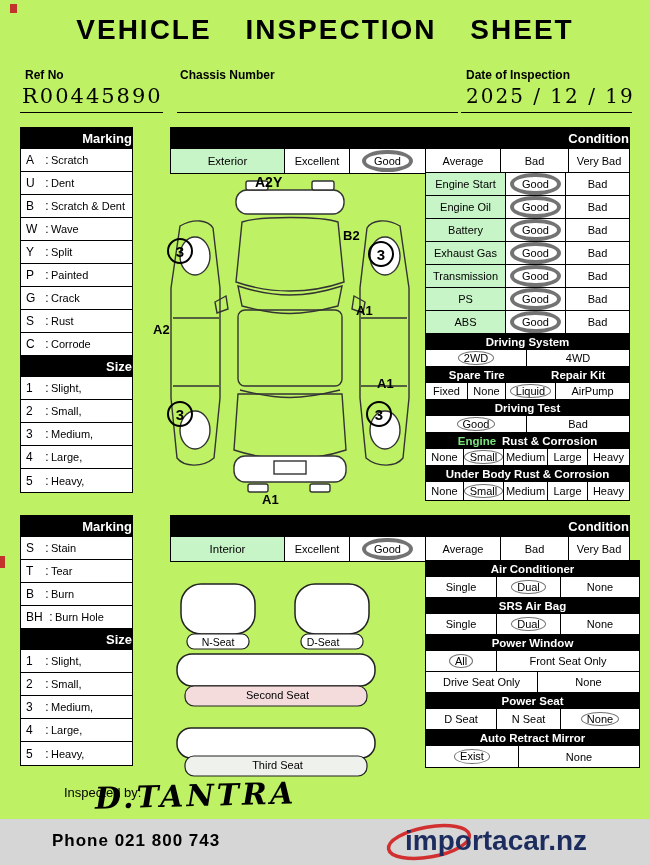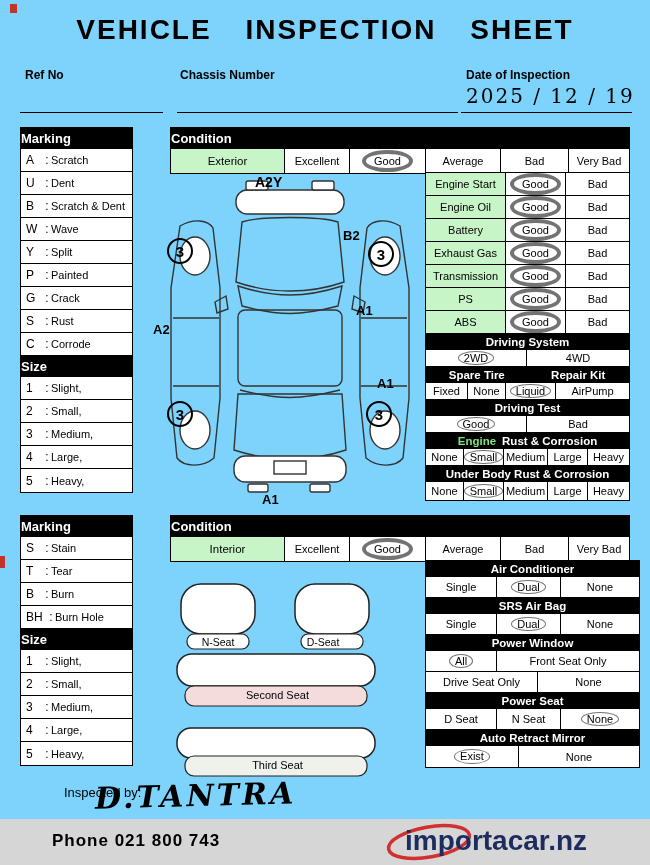--- a/index.html
+++ b/index.html
@@ -1,27 +1,27 @@
 <!DOCTYPE html>
 <html><head>
 <meta charset="utf-8">
 <style>
   * { box-sizing: border-box; margin: 0; padding: 0; }
   body { background: #ffffff; font-family: "Liberation Sans", sans-serif; }
-  .page { position: relative; width: 650px; height: 865px; background: #7dd3fc; color: #000; overflow: hidden; }
+  .page { position: relative; width: 650px; height: 865px; background: #bef264; color: #000; overflow: hidden; }
 
   .title { position: absolute; top: 14px; left: 0; width: 100%; text-align: center;
            font-size: 28px; font-weight: bold; letter-spacing: 2px; word-spacing: 24px; }
 
   .flabel { position: absolute; font-size: 12px; font-weight: bold; }
   .handval { position: absolute; font-family: "DejaVu Serif", serif; font-size: 21px; letter-spacing: 2px; }
   .uline { position: absolute; height: 0; border-top: 1.5px solid #000; }
 
   .tbl { position: absolute; border: 1.5px solid #000; background: #fff; }
-  .tblhdr { background: #000; color: #fff; font-weight: bold; font-size: 13px; text-align: left;
+  .tblhdr { background: #000; color: #fff; font-weight: bold; font-size: 13px; text-align: right;
             height: 21px; line-height: 21px; }
   .subhdr { background: #000; color: #fff; font-weight: bold; font-size: 11.5px; height: 16px;
             display: flex; align-items: center; justify-content: center; gap: 6px; }
   .gtxt { color: #7de37d; }
 
   .trow { display: flex; height: 23px; align-items: center; border-bottom: 1px solid #000; }
   .trow:last-child { border-bottom: none; }
   .tcode { width: 22px; padding-left: 5px; font-size: 12px; }
   .tsep  { width: 8px; text-align: center; font-size: 12px; }
   .tlabel{ flex: 1; font-size: 11px; white-space: nowrap; }
@@ -56,20 +56,21 @@
 <body>
 
 <div class="page">
 
   <div class="artifact" style="left:10px;top:4px;width:7px;height:9px;"></div>
   <div class="artifact" style="left:0;top:556px;width:5px;height:12px;"></div>
 
   <div class="title">VEHICLE INSPECTION SHEET</div>
 
   <div class="flabel" style="left:25px;top:68px;">Ref No</div>
+  <div class="handval" style="left:22px;top:84px;">R00445890</div>
   <div class="uline" style="left:20px;top:112px;width:143px;"></div>
 
   <div class="flabel" style="left:180px;top:68px;">Chassis Number</div>
   <div class="uline" style="left:177px;top:112px;width:281px;"></div>
 
   <div class="flabel" style="left:466px;top:68px;">Date of Inspection</div>
   <div class="handval" style="left:466px;top:84px;font-size:20px;">2025 / 12 / 19</div>
   <div class="uline" style="left:461px;top:112px;width:171px;"></div>
 
   <div class="tbl" style="left:20px;top:127px;width:113px;">

